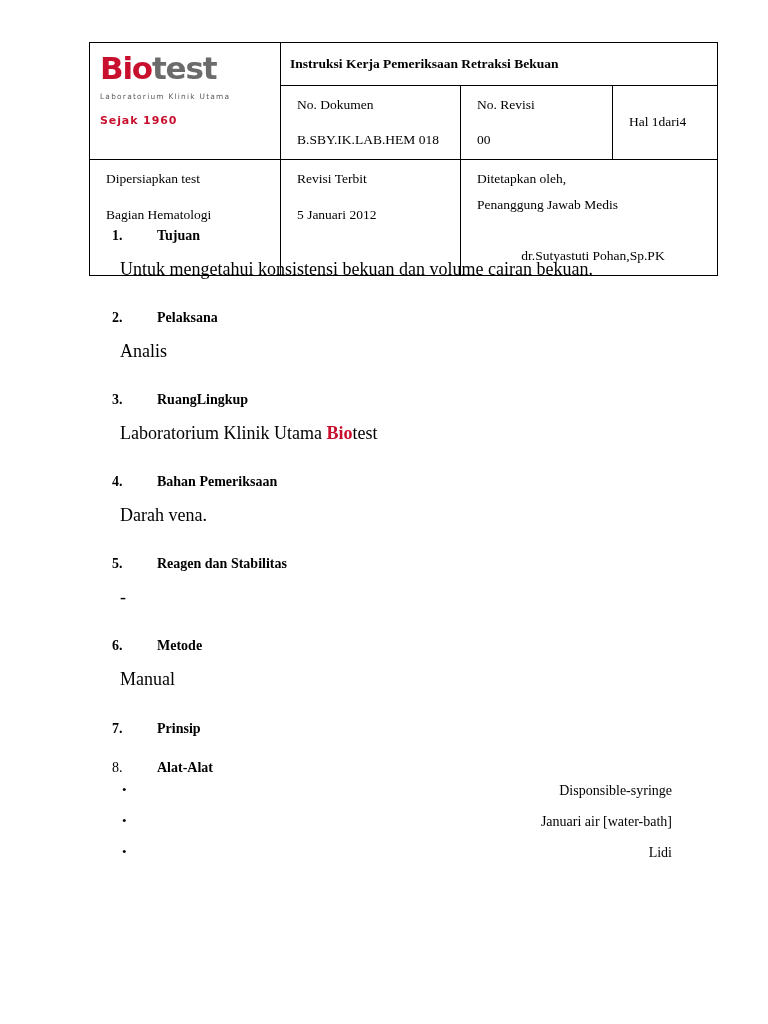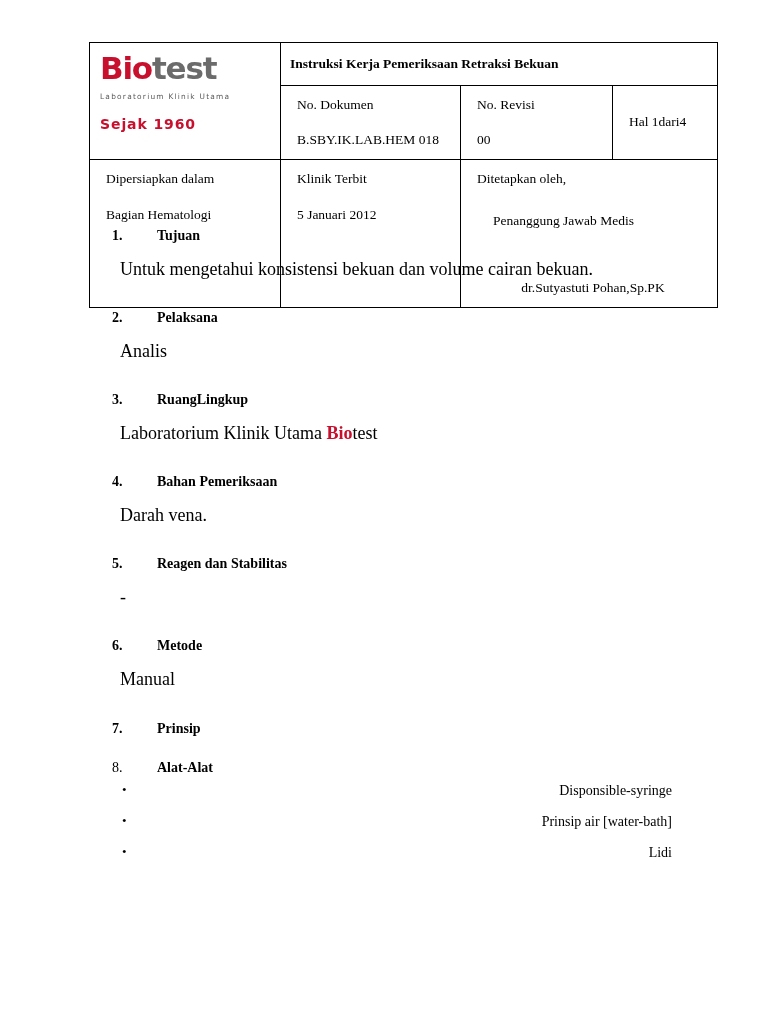--- a/index.html
+++ b/index.html
@@ -58,21 +58,21 @@
   .logo-tagline {
     font-family: "DejaVu Sans", sans-serif;
     font-size: 7.4px;
     color: #5a5a5a;
     letter-spacing: 1.25px;
     margin-top: 6px;
     white-space: nowrap;
   }
   .logo-since {
     font-family: "DejaVu Sans", sans-serif;
-    font-size: 14px;
+    font-size: 11px;
     font-weight: bold;
     color: #c8102e;
     letter-spacing: 0.9px;
     margin-top: 7px;
     white-space: nowrap;
   }
 
   .title-cell {
     font-weight: bold;
     font-size: 13.5px;
@@ -176,30 +176,30 @@
           <p>B.SBY.IK.LAB.HEM 018</p>
         </td>
         <td class="rev-cell">
           <p>No. Revisi</p>
           <p>00</p>
         </td>
         <td class="hal-cell">Hal 1dari4</td>
       </tr>
       <tr>
         <td class="plain-cell">
-          <p>Dipersiapkan dalam</p>
+          <p>Dipersiapkan test</p>
           <p>Bagian Hematologi</p>
         </td>
         <td class="plain-cell">
-          <p>Klinik Terbit</p>
+          <p>Revisi Terbit</p>
           <p>5 Januari 2012</p>
         </td>
         <td class="sig-cell" colspan="2">
           <p style="margin:0">Ditetapkan oleh,</p>
-          <p style="margin:16px">Penanggung Jawab Medis</p>
+          <p style="margin:0">Penanggung Jawab Medis</p>
           <div class="sig-gap"></div>
           <p class="sig-name">dr.Sutyastuti Pohan,Sp.PK</p>
         </td>
       </tr>
     </tbody>
   </table>
 
   <div class="content">
 
     <div class="sec">
@@ -257,19 +257,19 @@
       </div>
     </div>
 
     <div class="sec">
       <div class="sec-head">
         <span class="sec-num thin">8.</span>
         <span class="sec-title">Alat-Alat</span>
       </div>
       <ul class="bullets">
         <li>Disponsible-syringe</li>
-        <li>Prinsip air [water-bath]</li>
+        <li>Januari air [water-bath]</li>
         <li>Lidi</li>
       </ul>
     </div>
 
   </div>
 </div>
 
 </body></html>

